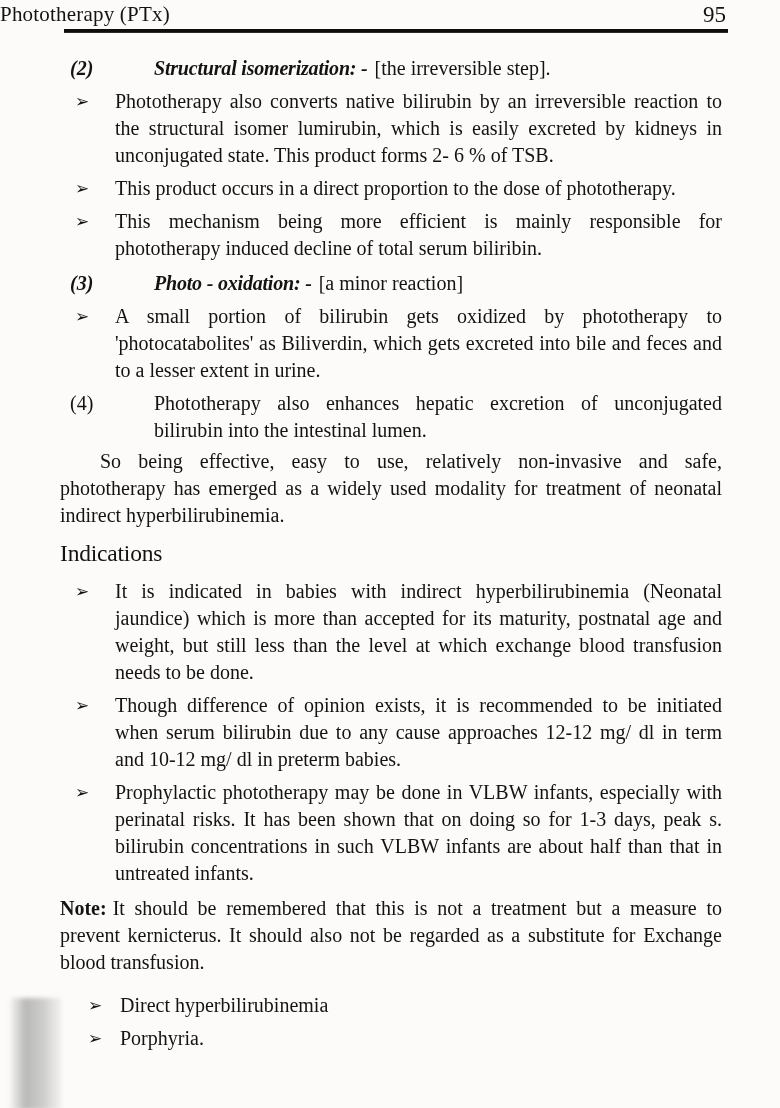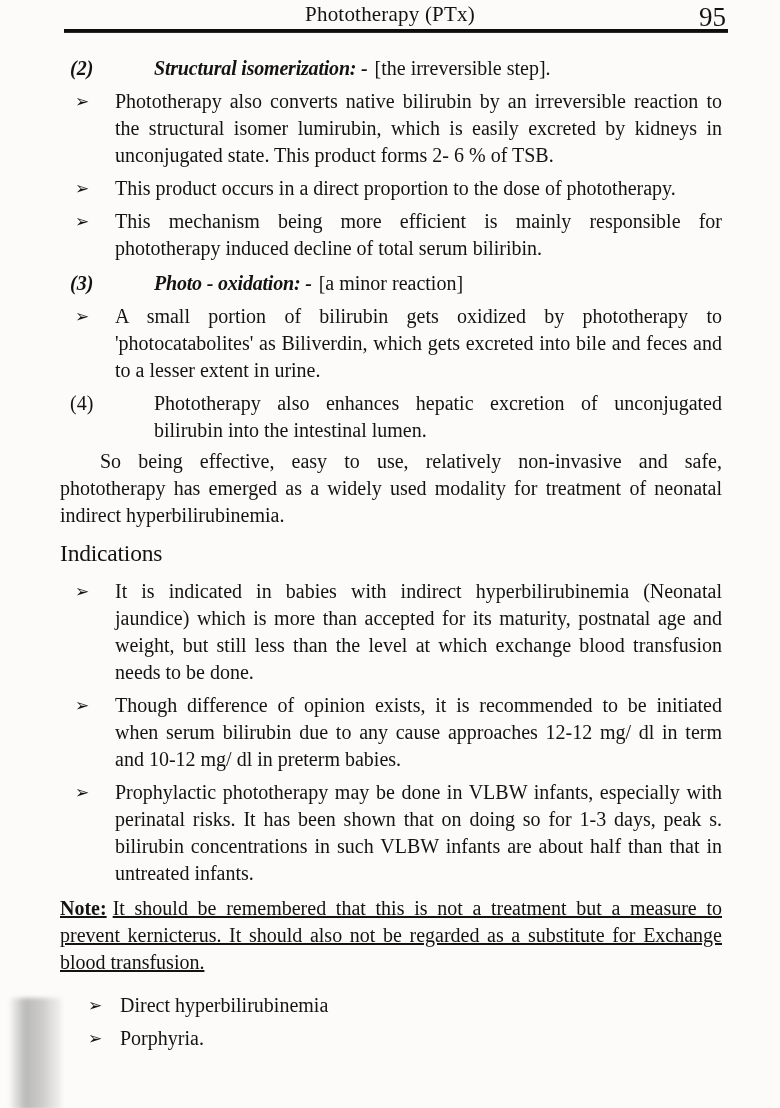--- a/index.html
+++ b/index.html
@@ -15,29 +15,29 @@
   }
   
   .header {
     position: relative;
     height: 24px;
     padding-top: 2px;
   }
   .header-title {
     position: absolute;
     left: 0; right: 0;
-    text-align: center;
+    text-align: left;
     font-size: 21px;
     letter-spacing: 0.2px;
   }
   .page-number {
     position: absolute;
     right: 54px;
     top: 2px;
-    font-size: 27px;
+    font-size: 23px;
   }
   .rule {
     margin: 3px 0 0 64px;
     width: 664px;
     height: 0;
     border-top: 3.5px solid #0d0d0d;
     border-bottom: 0.5px solid #2a2a2a;
   }
   
   .content {
@@ -172,21 +172,21 @@
     </div>
     <div class="row mt6">
       <span class="arrow-col">➢</span>
       <span class="btext">Though difference of opinion exists, it is recommended to be initiated when serum bilirubin due to any cause approaches 12-12 mg/ dl in term and 10-12 mg/ dl in preterm babies.</span>
     </div>
     <div class="row mt6">
       <span class="arrow-col">➢</span>
       <span class="btext">Prophylactic phototherapy may be done in VLBW infants, especially with perinatal risks. It has been shown that on doing so for 1-3 days, peak s. bilirubin concentrations in such VLBW infants are about half than that in untreated infants.</span>
     </div>
 
-    <p class="note-para" style="margin-bottom:16px;text-decoration:underline;"><span class="note-label">Note:</span><span>It should be remembered that this is not a treatment but a measure to prevent kernicterus. It should also not be regarded as a substitute for Exchange blood transfusion.</span></p>
+    <p class="note-para" style="margin-bottom:16px;"><span class="note-label">Note:</span><span>It should be remembered that this is not a treatment but a measure to prevent kernicterus. It should also not be regarded as a substitute for Exchange blood transfusion.</span></p>
 
 
     <div class="row mt8">
       <span class="arrow-col indent2">➢</span>
       <span class="btext">Direct hyperbilirubinemia</span>
     </div>
     <div class="row mt6">
       <span class="arrow-col indent2">➢</span>
       <span class="btext">Porphyria.</span>
     </div>

